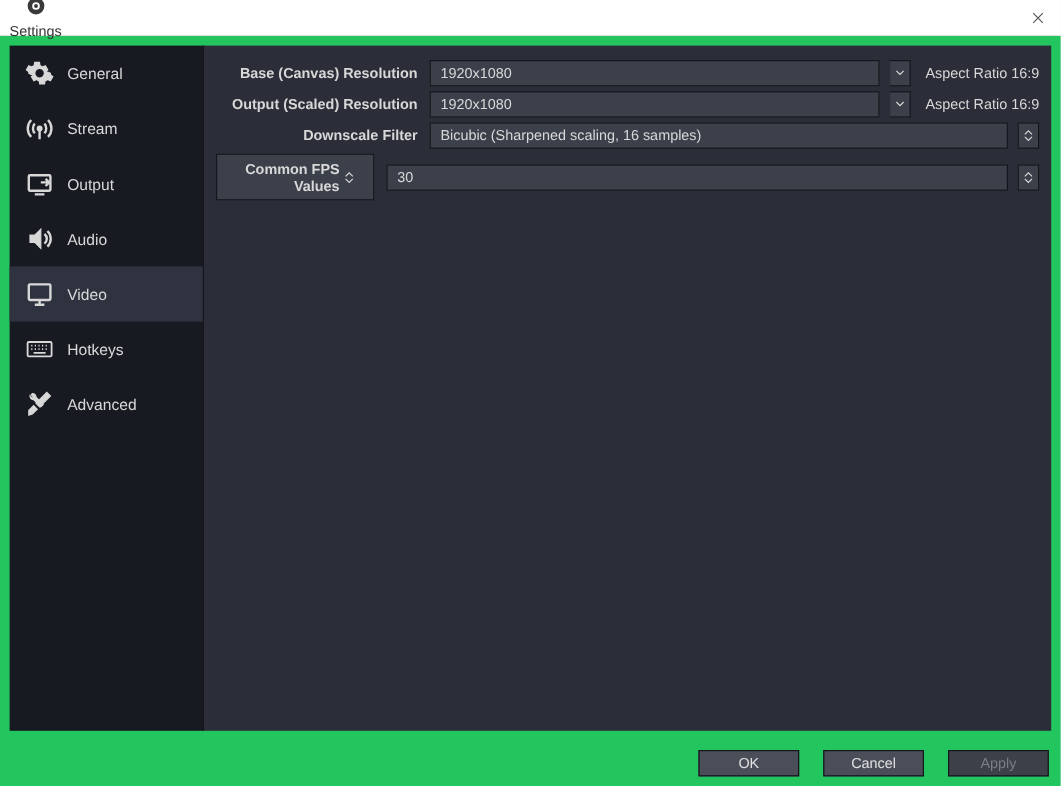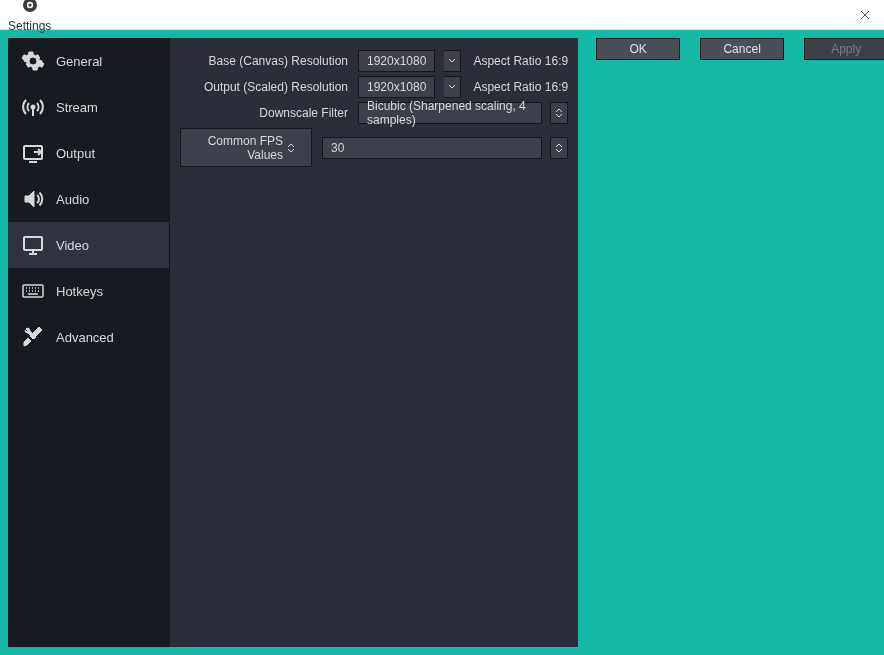--- a/index.html
+++ b/index.html
@@ -5,37 +5,37 @@
 * { box-sizing: border-box; margin: 0; padding: 0; font-family: "Segoe UI", Arial, sans-serif; }
 html, body { width: 884px; height: 655px; overflow: hidden; background: #fff; }
 .titlebar {
   height: 30px; background: #fff; border-bottom: 1px solid #e0e0e0;
   display: flex; align-items: center; padding: 0 8px;
   color: #333; font-size: 12px; justify-content: space-between;
 }
 .titlebar-left { display: flex; align-items: center; gap: 6px; flex-direction: column; }
 .titlebar-right { display: flex; align-items: center; gap: 14px; padding-right: 6px; color: #666; }
 .app-body {
-  height: 625px; background: #14b8a6; display: flex; 
+  height: 625px; background: #22c55e; display: flex; flex-direction: column;
 }
 .main { flex: 1; display: flex; padding: 8px; gap: 0; min-height: 0; }
 .sidebar {
   width: 162px; background: #181a21; display: flex; flex-direction: column;
   border-right: 1px solid #14161b;
 }
 .side-item {
   display: flex; align-items: center; gap: 10px;
   padding: 0 12px; height: 46px; color: #d8d8d8; font-size: 13px;
   cursor: pointer;
 }
 .side-item.selected { background: #2f3340; }
 .side-icon { width: 26px; height: 26px; display: flex; align-items: center; justify-content: center; fill: #d8d8d8; stroke: #d8d8d8; }
 .content { flex: 1; background: #2b2e38; padding: 12px 10px; display: flex; flex-direction: column; gap: 4px; }
 .row { display: flex; align-items: center; gap: 8px; font-size: 12px; color: #d8d8d8; }
-.row-label { width: 170px; text-align: right; padding-right: 2px; }
+.row-label { width: 170px; text-align: right; padding-right: 2px; font-weight: bold; }
 .combo {
   flex: 1; height: 22px; background: #3c404b; border: 1px solid #14161b;
   color: #d8d8d8; display: flex; align-items: center; padding: 0 8px;
   position: relative; cursor: pointer;
 }
 .combo-arrow {
   width: 18px; height: 22px; background: #3c404b; border: 1px solid #14161b;
   display: flex; align-items: center; justify-content: center;
   border-left: 1px solid #2b2e36; cursor: pointer;
 }
@@ -177,21 +177,21 @@
         <svg width="8" height="8" viewBox="0 0 8 8">
               <path d="M1 2l3 3 3-3" fill="none" stroke="#d8d8d8" stroke-width="1"></path>
             </svg>
       </div>
       <div class="ratio"><span>Aspect Ratio</span> <b>16:9</b></div>
     </div>
 
     <div class="row">
       <div class="row-label">Downscale Filter</div>
       <div class="combo">
-            <span>Bicubic (Sharpened scaling, 4 samples)</span>
+            <span>Bicubic (Sharpened scaling, 16 samples)</span>
           </div>
       <div class="spinner-arrow">
         <svg width="8" height="10" viewBox="0 0 8 10">
               <path d="M1 4l3-3 3 3M1 6l3 3 3-3" fill="none" stroke="#d8d8d8" stroke-width="1"></path>
             </svg>
       </div>
     </div>
 
     <div class="row">
       <div class="row-label" style="width:auto; flex:0 0 auto; display:flex; justify-content:flex-end;">

